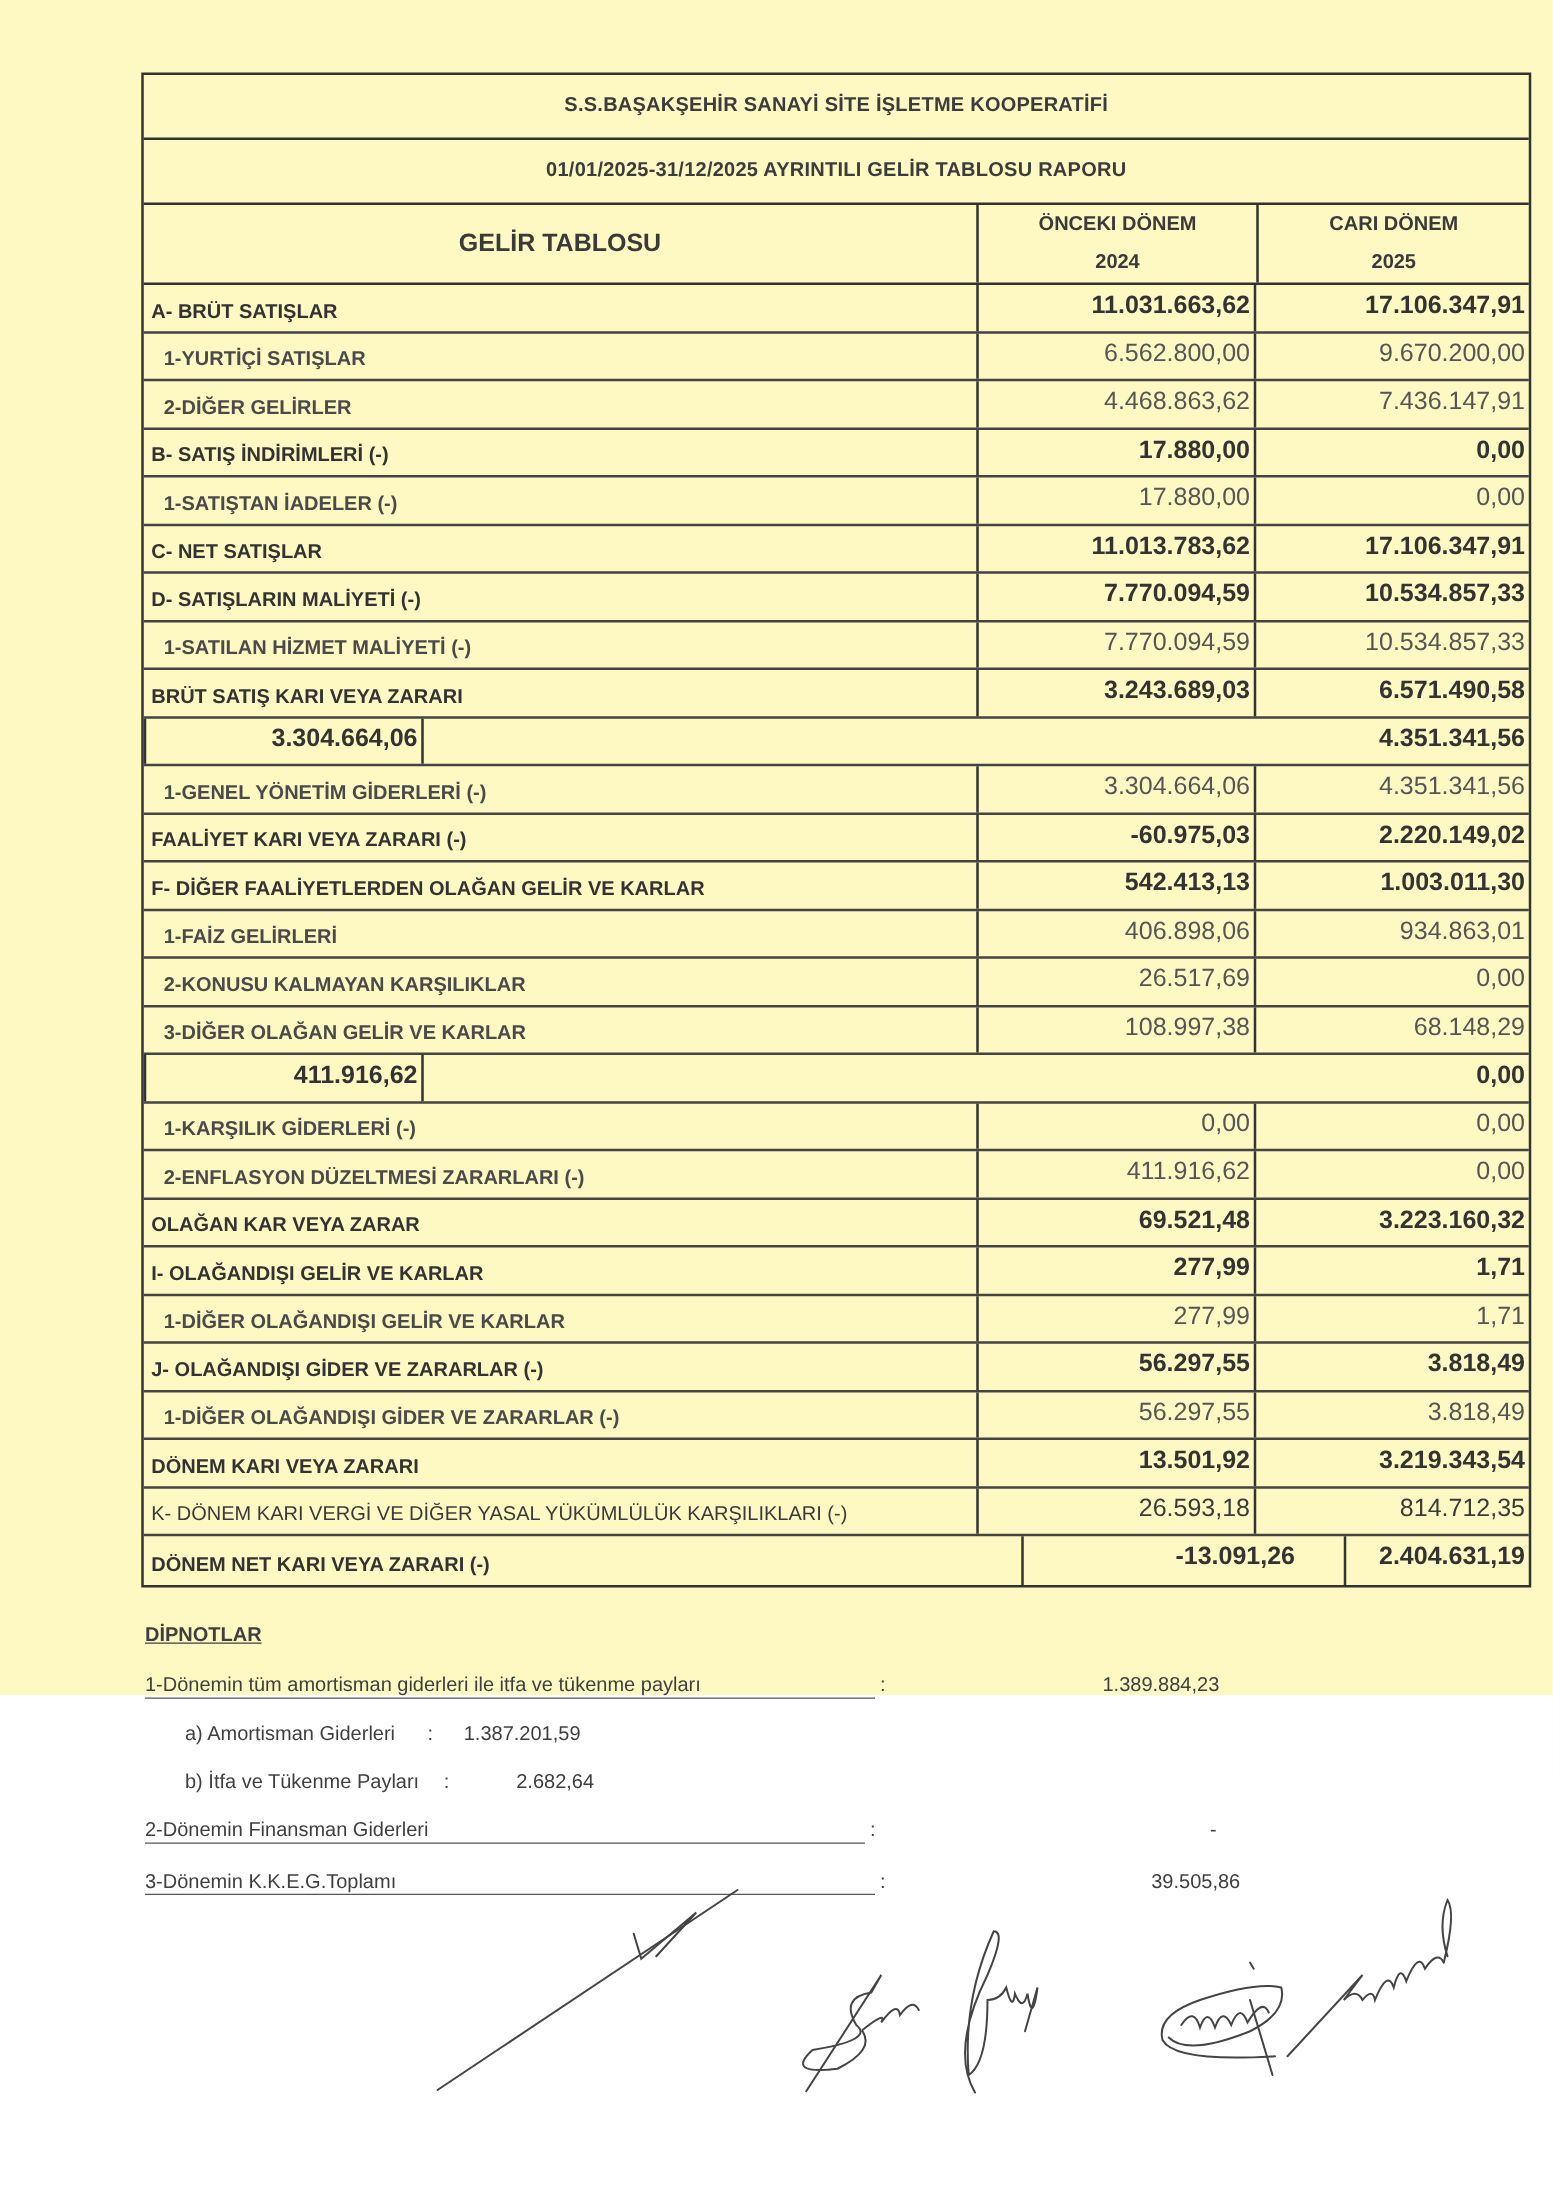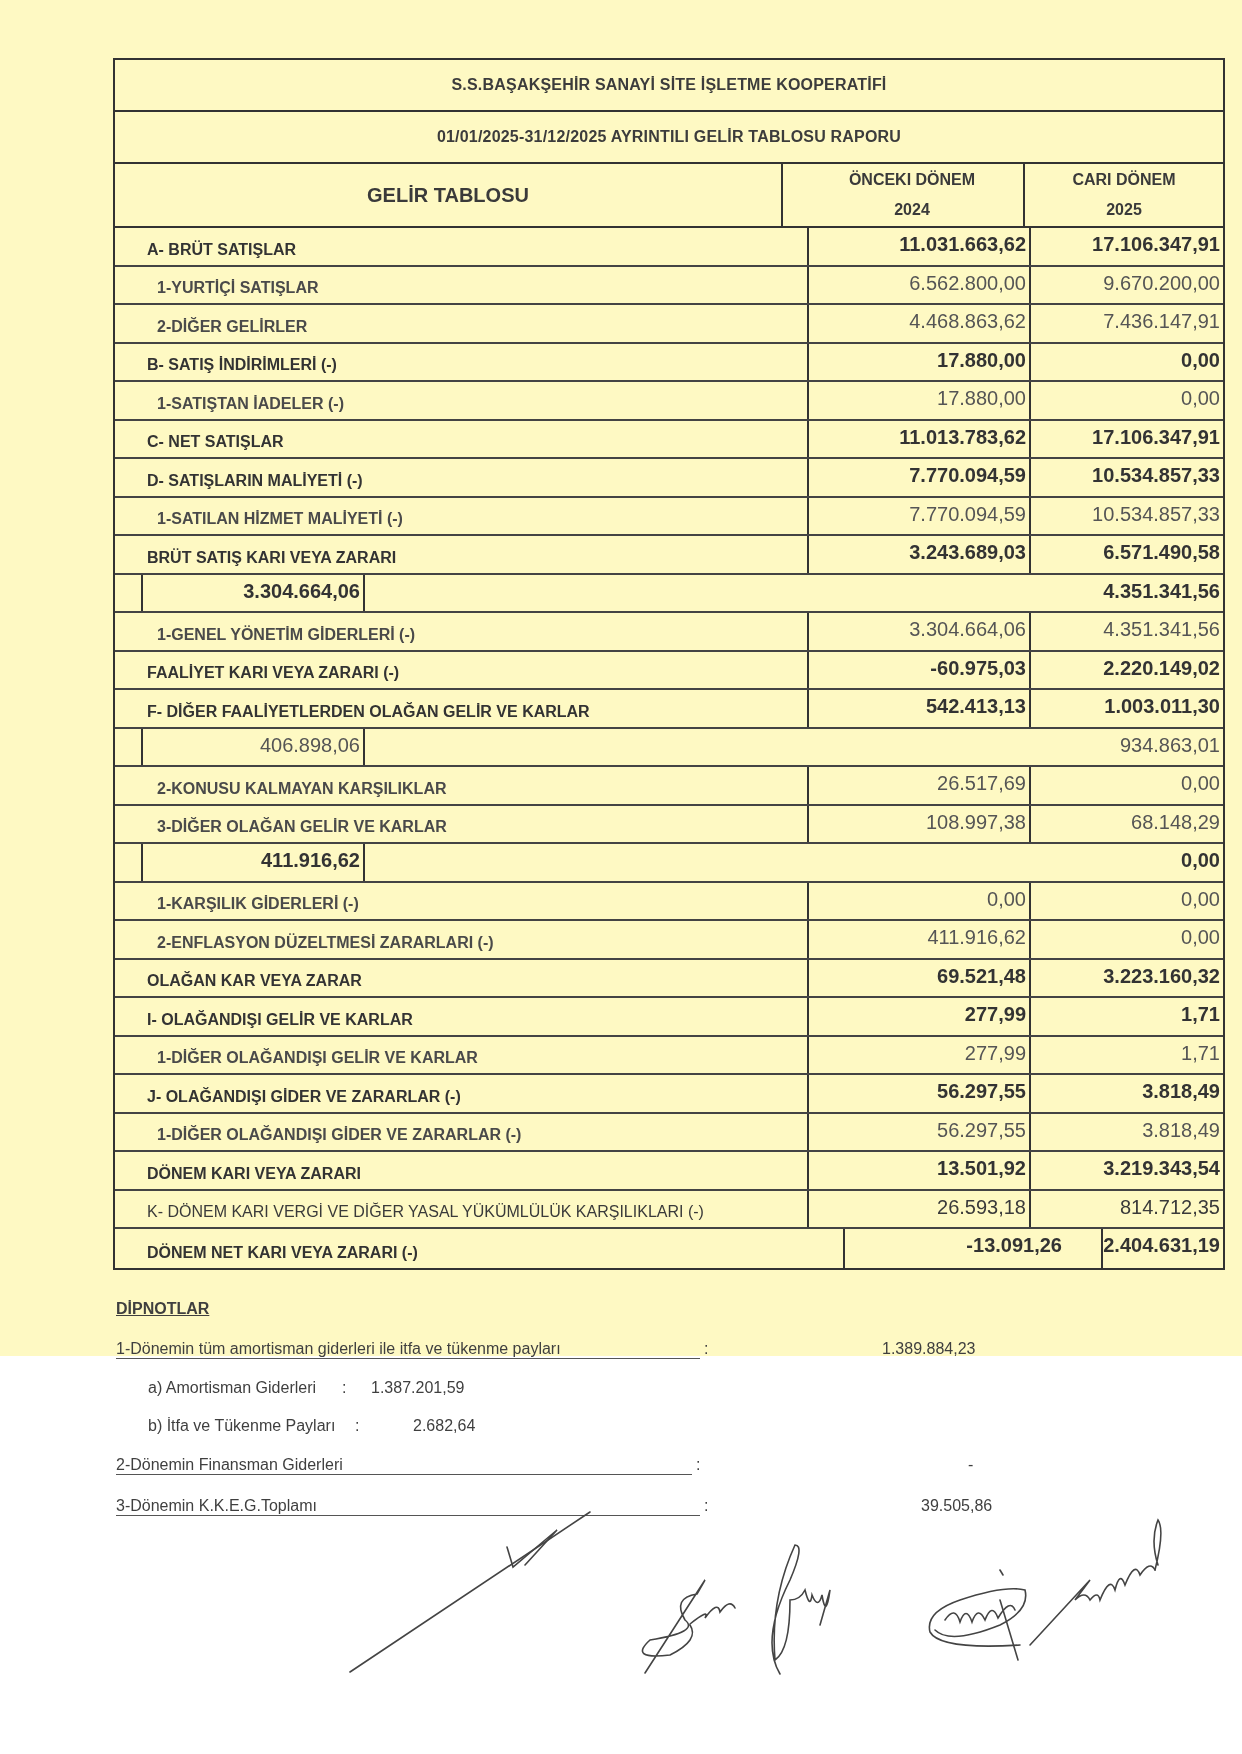--- a/index.html
+++ b/index.html
@@ -8,24 +8,24 @@
   .page { position:absolute; left:0; top:0; width:1242px; height:1356px; background:#fef9c3; }
 
   .tbl { position:absolute; left:113px; top:58px; width:1112px;
          border:2px solid #333; box-sizing:border-box; }
   .title-row { height:50px; border-bottom:2px solid #333; display:flex; align-items:center; justify-content:center;
                font-weight:bold; font-size:16px; letter-spacing:0.2px; color:#3c3c3c; }
   .hdr-row { display:flex; height:62px; border-bottom:2px solid #333; }
   .hdr-row .c1 { width:666px; display:flex; align-items:center; justify-content:center; font-weight:bold; font-size:20px; }
   .hdr-row .c2, .hdr-row .c3 { display:flex; flex-direction:column; align-items:center; justify-content:center;
                               font-weight:bold; font-size:16px; line-height:30px; border-left:2px solid #333; }
-  .hdr-row .c2 { width:222px;padding-left:18px; }
+  .hdr-row .c2 { width:222px; }
   .hdr-row .c3 { flex:1; }
 
-  .row { display:flex; height:38.5px; border-bottom:2px solid #444; box-sizing:border-box;padding-left:26px; }
+  .row { display:flex; height:38.5px; border-bottom:2px solid #444; box-sizing:border-box; }
   .row:last-child { border-bottom:none;gap:36px; }
   .row .lbl { width:666px; box-sizing:border-box; padding-left:6px; display:flex; align-items:flex-end; padding-bottom:6px;
               font-size:16px; color:#3a3a3a; }
   .row.sub .lbl { padding-left:16px; font-weight:bold; color:#4a4a4a; }
   .row.bold .lbl { font-weight:bold; color:#333; }
   .row .v { box-sizing:border-box; border-left:2px solid #333; text-align:right; padding-right:3px; padding-top:5px;
             font-size:20px; }
   .row .v1 { width:222px; }
   .row .v2 { flex:1; }
   .row.bold .v { font-weight:bold; color:#333; }
@@ -118,20 +118,21 @@
           <div class="lbl">FAALİYET KARI VEYA ZARARI (-)</div>
           <div class="v v1">-60.975,03</div>
           <div class="v v2">2.220.149,02</div>
         </div>
         <div class="row bold">
           <div class="lbl">F- DİĞER FAALİYETLERDEN OLAĞAN GELİR VE KARLAR</div>
           <div class="v v1">542.413,13</div>
           <div class="v v2">1.003.011,30</div>
         </div>
         <div class="row sub">
+          <div class="lbl">1-FAİZ GELİRLERİ</div>
           <div class="v v1">406.898,06</div>
           <div class="v v2">934.863,01</div>
         </div>
         <div class="row sub">
           <div class="lbl">2-KONUSU KALMAYAN KARŞILIKLAR</div>
           <div class="v v1">26.517,69</div>
           <div class="v v2">0,00</div>
         </div>
         <div class="row sub">
           <div class="lbl">3-DİĞER OLAĞAN GELİR VE KARLAR</div>

